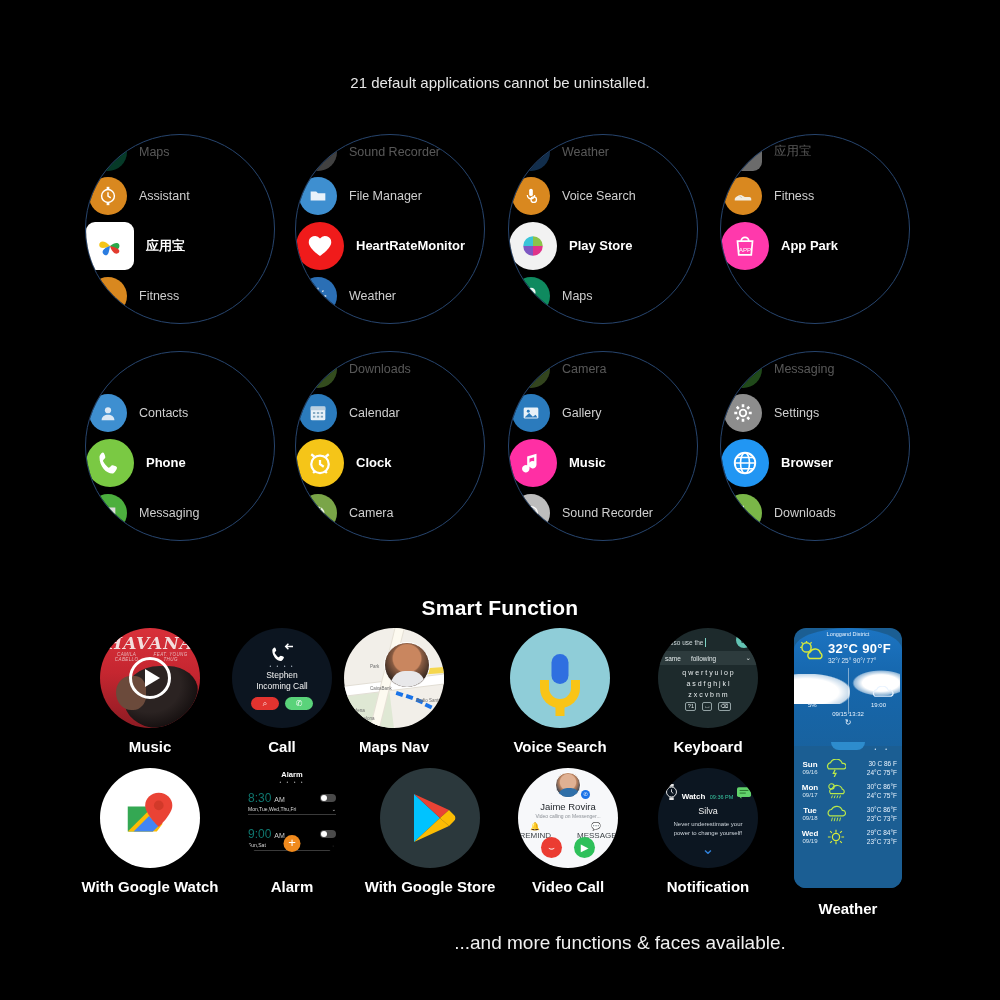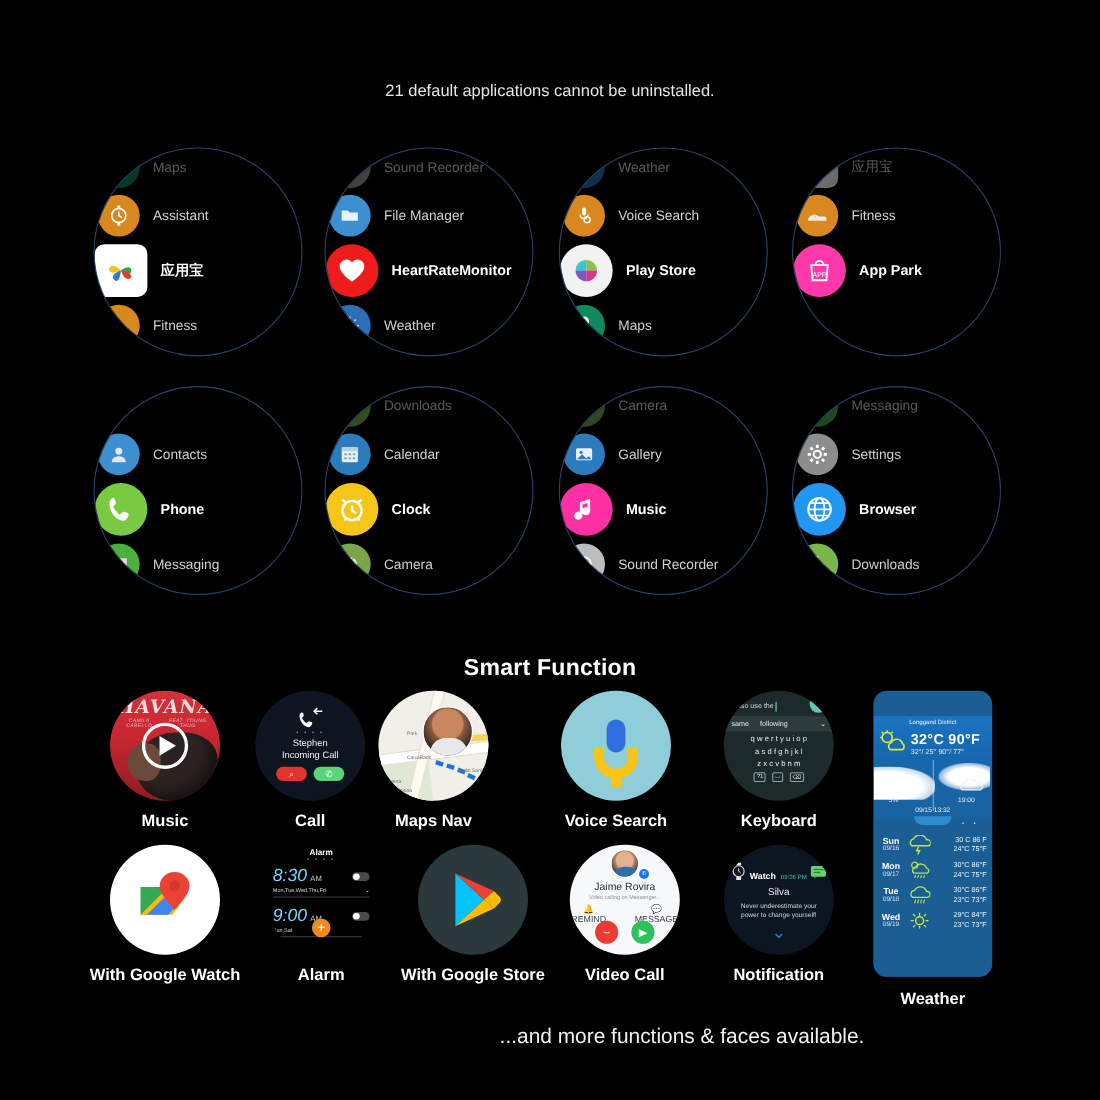--- a/index.html
+++ b/index.html
@@ -216,21 +216,21 @@
   .face.kb .krow {
     display:flex; justify-content:center; gap:3.5px; margin-bottom:4px;
     color:#e9eeef; font-size:7px;
   }
   .face.kb .krow.last { gap:6px; margin-top:1px; }
   .face.kb .key {
     border:.7px solid #93a2a4; border-radius:2px; padding:0 1.5px;
     font-size:5.5px; color:#dfe7e8;
   }
   .wx { position:absolute; inset:0; overflow:hidden;
-        background: linear-gradient(180deg,#1c74c2 0%,#1667ad 40%,#18629f 100%); margin-top: 23px; }
+        background: linear-gradient(180deg,#1c74c2 0%,#1667ad 40%,#18629f 100%); }
   .wx .dist {
     position:absolute; top:3px; left:0; right:0; text-align:center;
     color:#eaf4ff; font-size:5.5px; white-space:nowrap;
   }
   .wx .big {
     position:absolute; top:13px; left:34px; color:#fff; font-size:13px; font-weight:bold;
     white-space:nowrap; letter-spacing:.3px;
   }
   .wx .hilo {
     position:absolute; top:29px; left:34px; color:#dbeaf7; font-size:6.5px; white-space:nowrap;
@@ -282,21 +282,21 @@
   }
   .face.alarm .adots {
     position:absolute; top:11px; left:0; right:0; text-align:center;
     color:#9a9a9a; font-size:5px; letter-spacing:2px;
   }
   .face.alarm .arow { position:absolute; left:6px; right:6px; }
   .face.alarm .a1 { top:20px; } .face.alarm .a2 { top:56px; }
   .face.alarm .atime {
     display:flex; align-items:baseline; justify-content:space-between;
   }
-  .face.alarm .atime span.t { color:#7dd3fc; font-size:16px;font-style:italic; }
+  .face.alarm .atime span.t { color:#0f766e; font-size:12px; }
   .face.alarm .atime span.m { color:#cfcfcf; font-size:7px; margin-left:3px; }
   .face.alarm .tg {
     width:16px; height:8px; border-radius:5px; background:#4a4a4a; position:relative;
   }
   .face.alarm .tg::after {
     content:''; position:absolute; left:1px; top:1px; width:6px; height:6px;
     border-radius:50%; background:#fff;
   }
   .face.alarm .adays {
     display:flex; align-items:center; justify-content:space-between;

